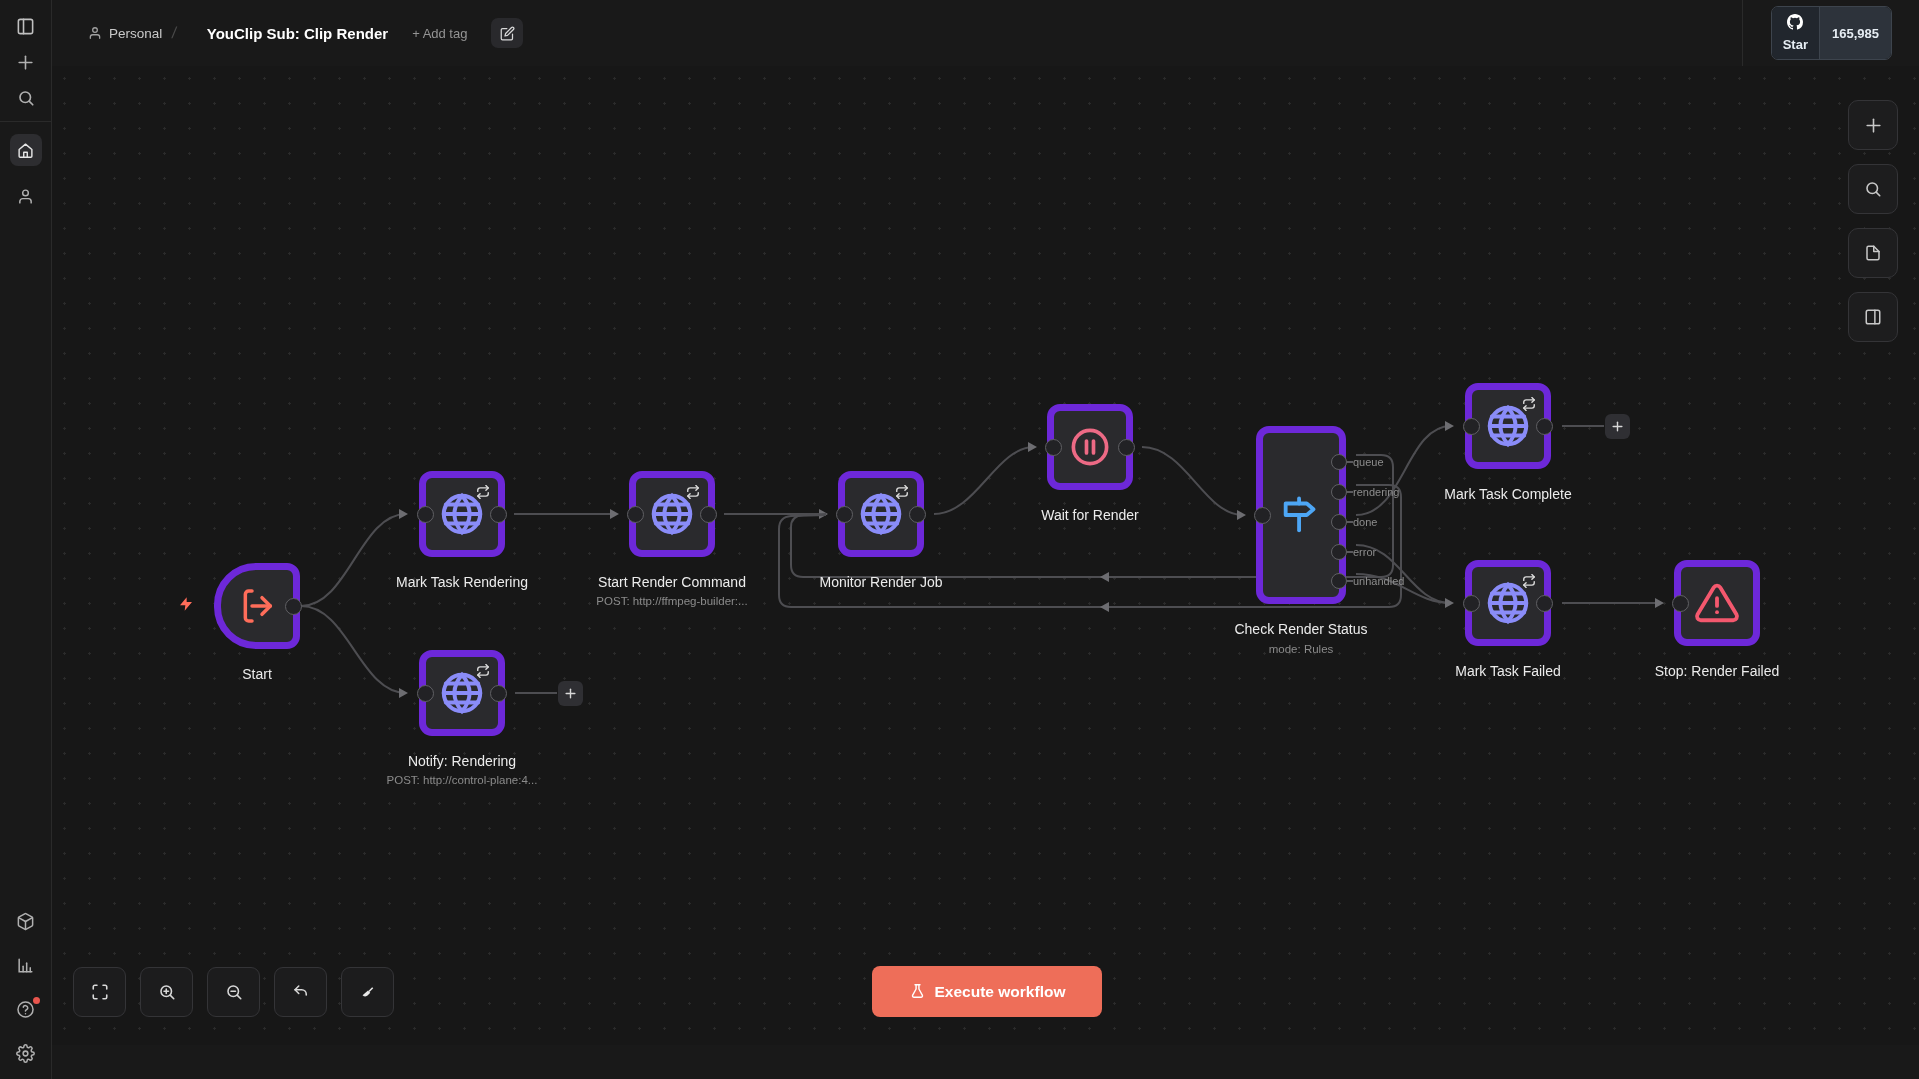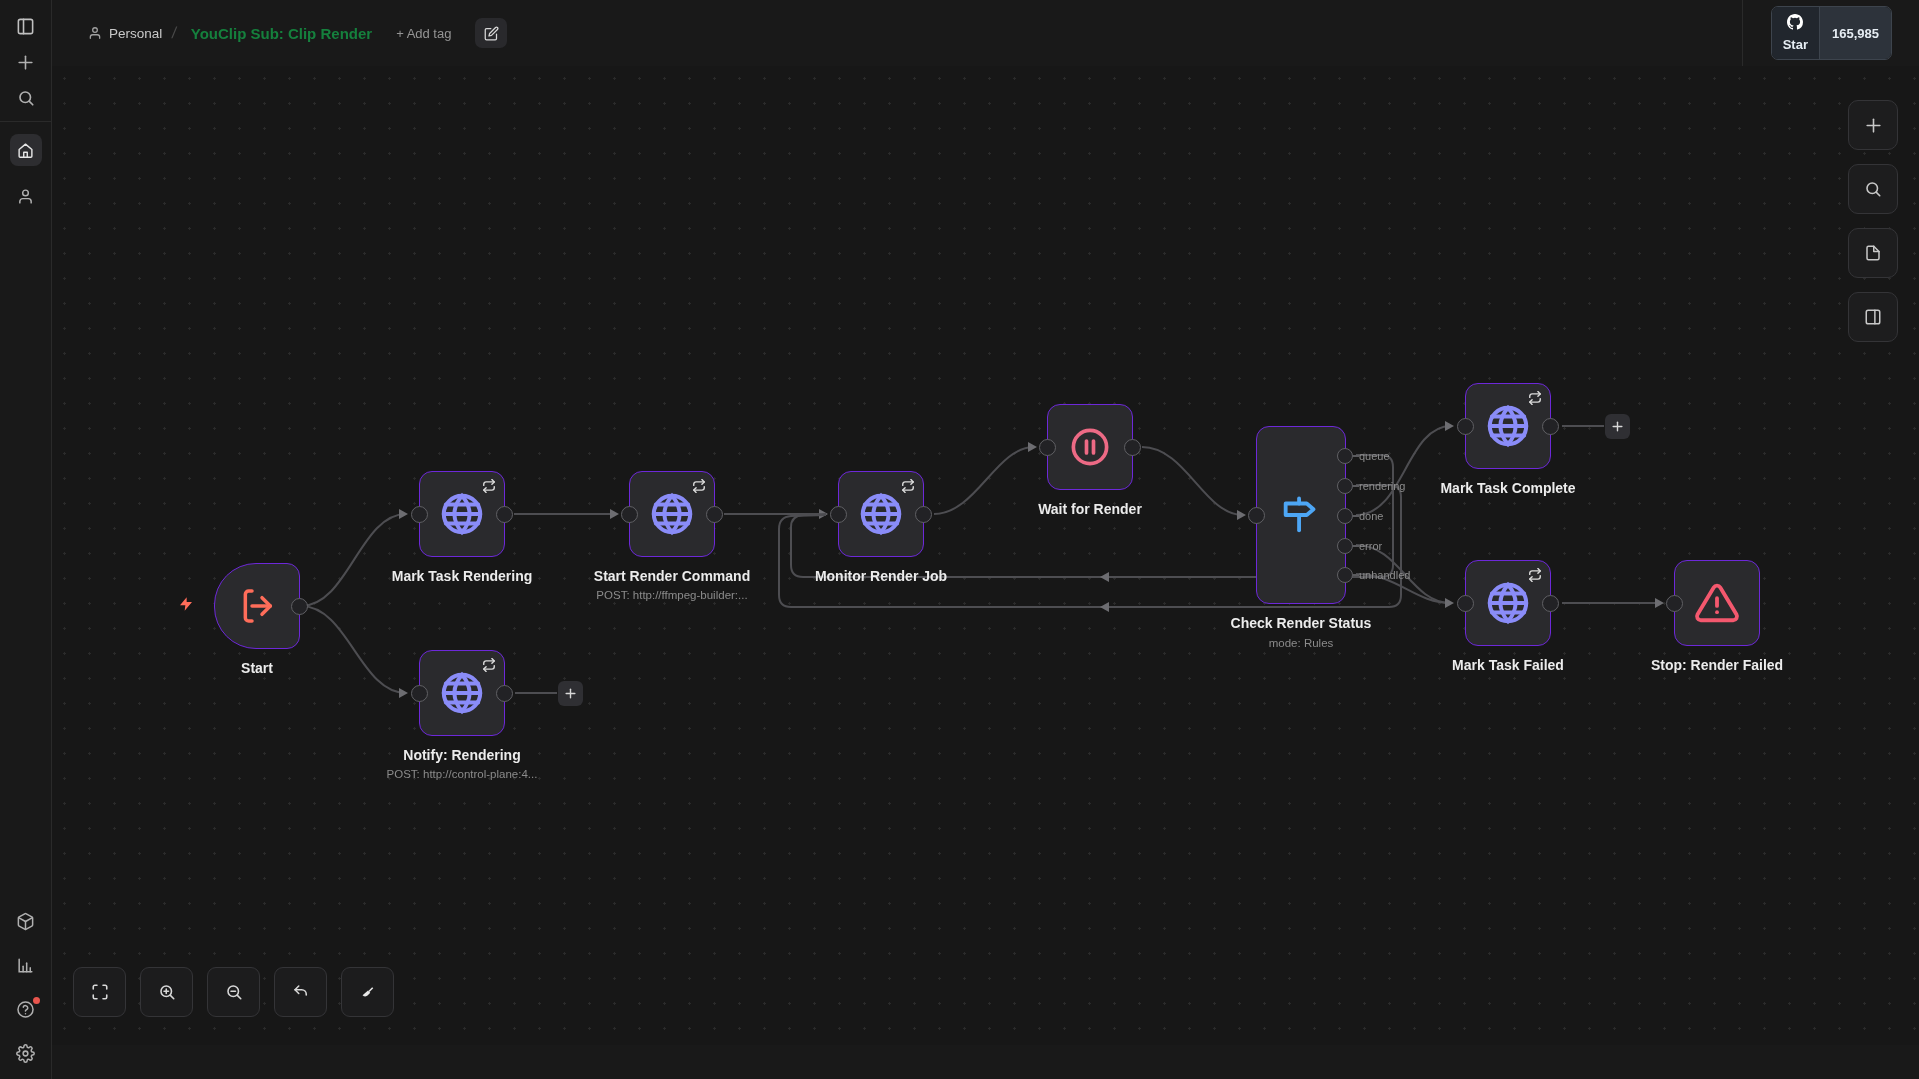--- a/index.html
+++ b/index.html
@@ -9,50 +9,50 @@
 
   
   .canvas-bg{position:absolute;left:52px;top:66px;right:0;bottom:34px;background:#171717;
     background-image:radial-gradient(#2b2b2b 1.3px,transparent 1.4px);background-size:25px 25px;z-index:1;}
   .stage{position:absolute;inset:0;z-index:2;}
   .edges{position:absolute;inset:0;z-index:2;}
   .edges path{fill:none;stroke:#4d4d51;stroke-width:2;}
   .edges polygon{fill:#6d6d71;stroke:none;}
 
   
-  .node{position:absolute;width:86px;height:86px;background:#2a2a2d;border:1px solid #6d28d9;
+  .node{position:absolute;width:86px;height:86px;background:#2a2a2d;border:7px solid #6d28d9;
         border-radius:13px;display:flex;align-items:center;justify-content:center;z-index:3;}
   .node.trigger{border-radius:42px 13px 13px 42px;}
   .node.tall{width:90px;height:178px;}
   .retry{position:absolute;top:7px;right:8px;}
   .port{position:absolute;width:17px;height:17px;border-radius:50%;background:#222225;
         border:1.7px solid #606064;}
   .port.in{left:-9px;top:50%;margin-top:-8px;}
   .port.out{right:-9px;top:50%;margin-top:-8px;}
   .nlabel{position:absolute;top:96px;left:50%;transform:translateX(-50%);font-size:14px;
-          font-weight:700;color:#ececec;white-space:nowrap;text-align:center;}
+          font-weight:400;color:#ececec;white-space:nowrap;text-align:center;}
   .nsub{position:absolute;top:117px;left:50%;transform:translateX(-50%);font-size:11.5px;
         color:#8b8b8b;white-space:nowrap;text-align:center;}
   .tall .nlabel{top:188px;}
   .tall .nsub{top:210px;text-align:right;}
   .cport{position:absolute;left:calc(100% - 8px);display:flex;align-items:center;}
   .cport .pdot{width:16px;height:16px;border-radius:50%;background:#222225;border:1.7px solid #606064;}
   .cport .tick{width:6px;height:2px;background:#5a5a5e;}
   .cport em{font-style:normal;font-size:11px;color:#8d8d8d;white-space:nowrap;}
   .plusbox{position:absolute;width:25px;height:25px;background:#2f2f33;border-radius:6px;
            display:flex;align-items:center;justify-content:center;z-index:3;}
   .bolt{position:absolute;left:178px;top:595px;z-index:3;}
 
   
   .topbar{position:absolute;left:52px;top:0;right:0;height:66px;background:#191919;z-index:10;
           display:flex;align-items:center;}
   .tb-left{display:flex;align-items:center;gap:10px;padding-left:36px;justify-content:flex-end;}
   .crumb-ws{display:flex;align-items:center;gap:7px;font-size:13.5px;color:#c9c9c9;}
   .crumb-sep{color:#4a4a4a;font-size:16px;transform:skewX(-8deg);}
-  .crumb-title{font-size:15px;font-weight:700;color:#15803d;margin-left:4px;}
+  .crumb-title{font-size:15px;font-weight:700;color:#ffffff;margin-left:20px;}
   .add-tag{font-size:13px;color:#949494;margin-left:14px;cursor:pointer;}
   .edit-btn{width:32px;height:30px;background:#29292c;border-radius:7px;display:flex;
             align-items:center;justify-content:center;margin-left:14px;cursor:pointer;}
   .tb-right{margin-left:auto;display:flex;align-items:center;height:66px;}
   .tb-actions{display:flex;align-items:center;gap:24px;padding-right:32px;}
   .publish-btn{background:#232326;border:1px solid #3d3d41;border-radius:7px;color:#fff;
                font-size:13.5px;font-weight:600;padding:8px 17px;cursor:pointer;}
   .saved{font-size:13.5px;color:#9a9a9a;}
   .gh-wrap{border-left:1px solid #2a2a2a;height:66px;display:flex;align-items:center;padding:0 27px 0 28px;}
   .gh-btn{display:flex;align-items:stretch;border:1px solid #3d444d;border-radius:7px;overflow:hidden;
@@ -495,15 +495,22 @@
       </svg>
     </span>
     <span class="btool">
       <svg width="18" height="18" viewBox="0 0 24 24">
         <path d="M12.5 10.5l5-5 1.5 1.5-5 5z" fill="#e8e8e8"></path>
         <path d="M12 10l3 3-3.2 3.4c-1.8 1.9-4.8 2-6.7.2l-.3-.3z" fill="#e8e8e8"></path>
       </svg>
     </span>
   </div>
 
+  <button class="exec-btn">
+    <svg width="17" height="17" viewBox="0 0 24 24" fill="none" stroke="#ffffff" stroke-width="2" stroke-linecap="round" stroke-linejoin="round">
+      <path d="M10 2.5v6L5.2 17a2.2 2.2 0 0 0 2 3.2h9.6a2.2 2.2 0 0 0 2-3.2L14 8.5v-6"></path>
+        <line x1="8.5" y1="2.5" x2="15.5" y2="2.5"></line>
+    </svg>
+    <span>Execute workflow</span>
+  </button>
 
 
 </div>
 
 </body></html>

